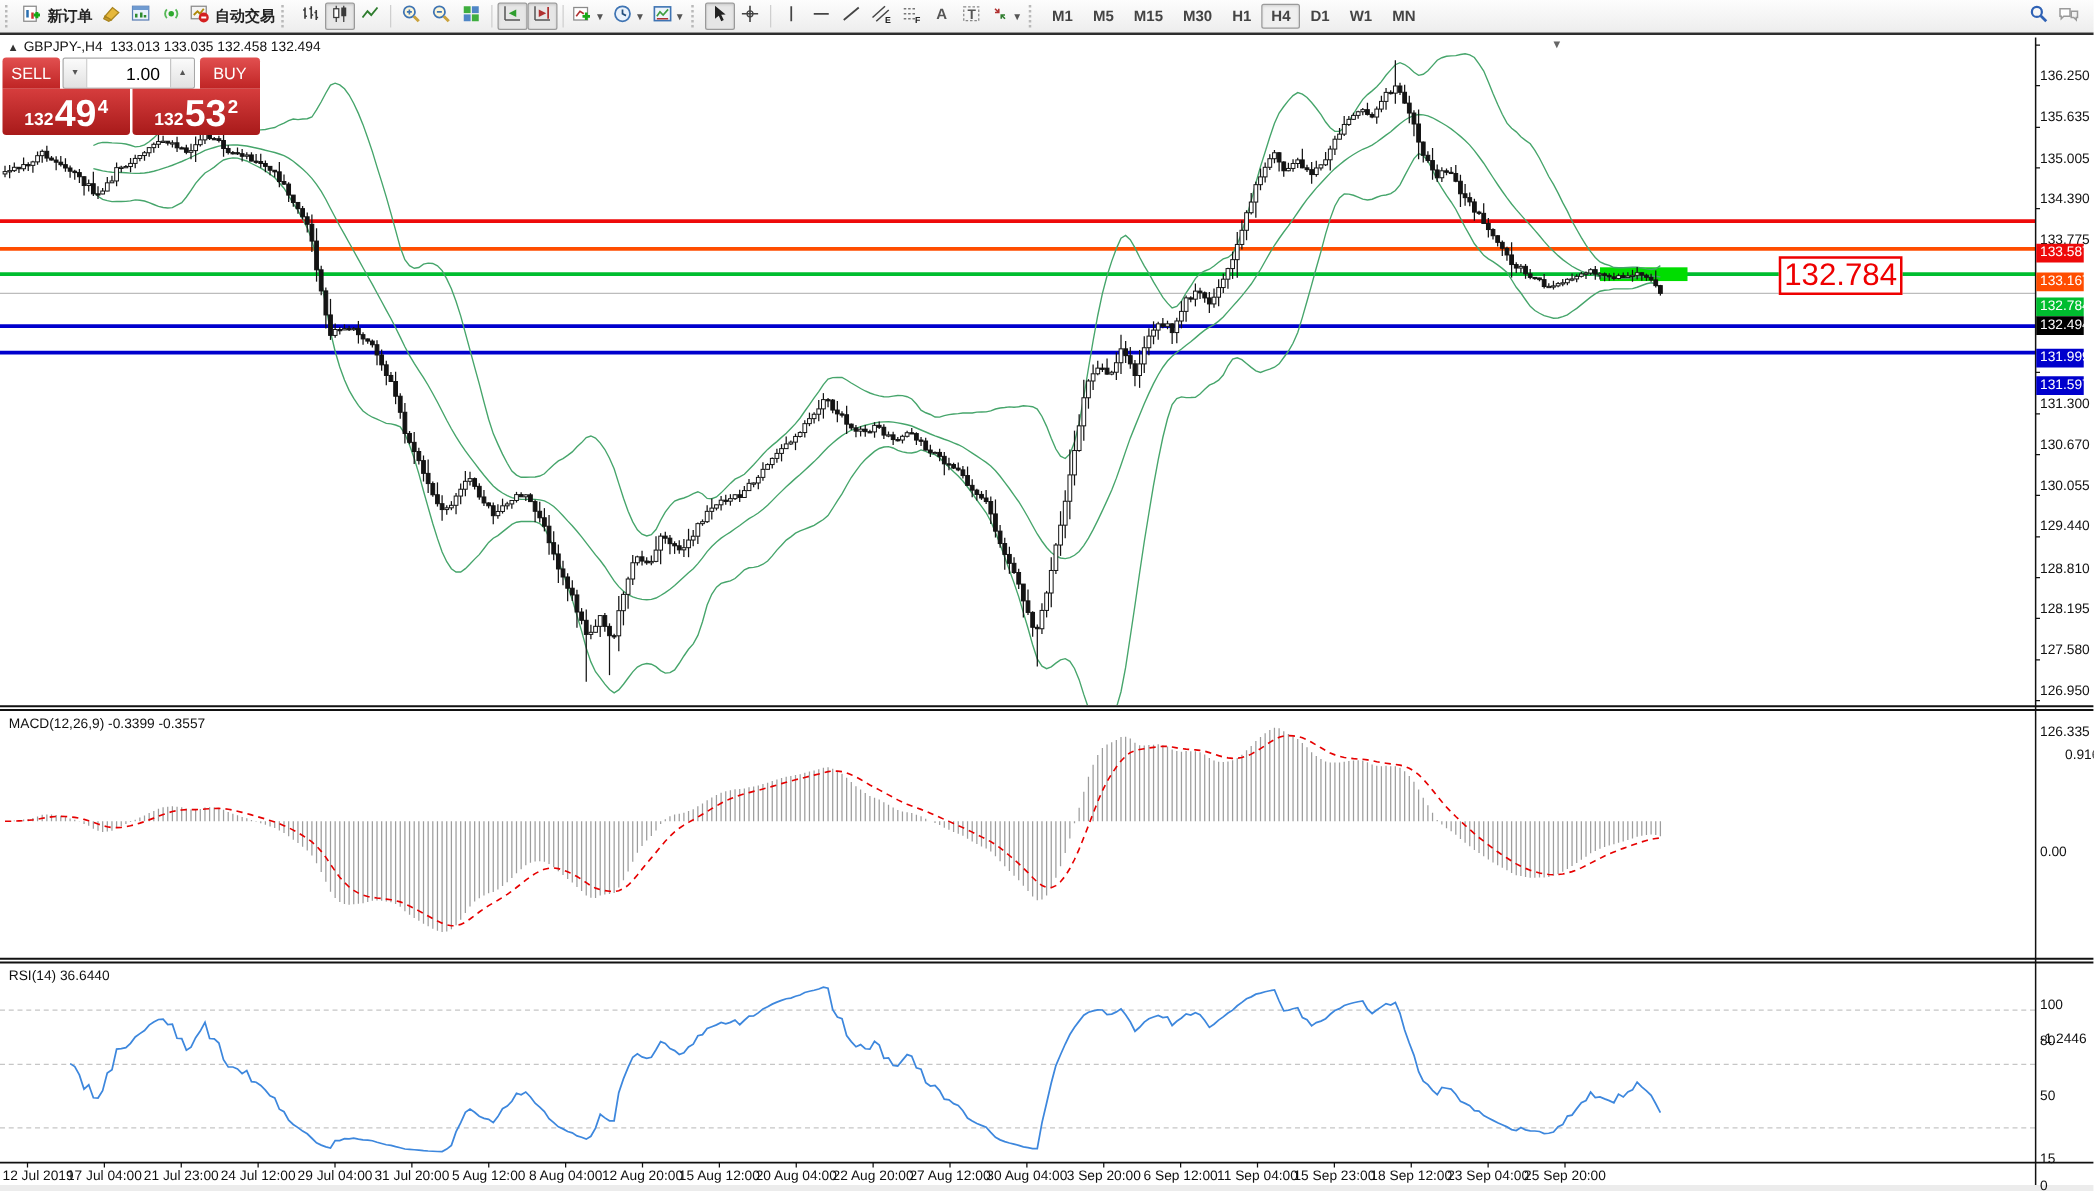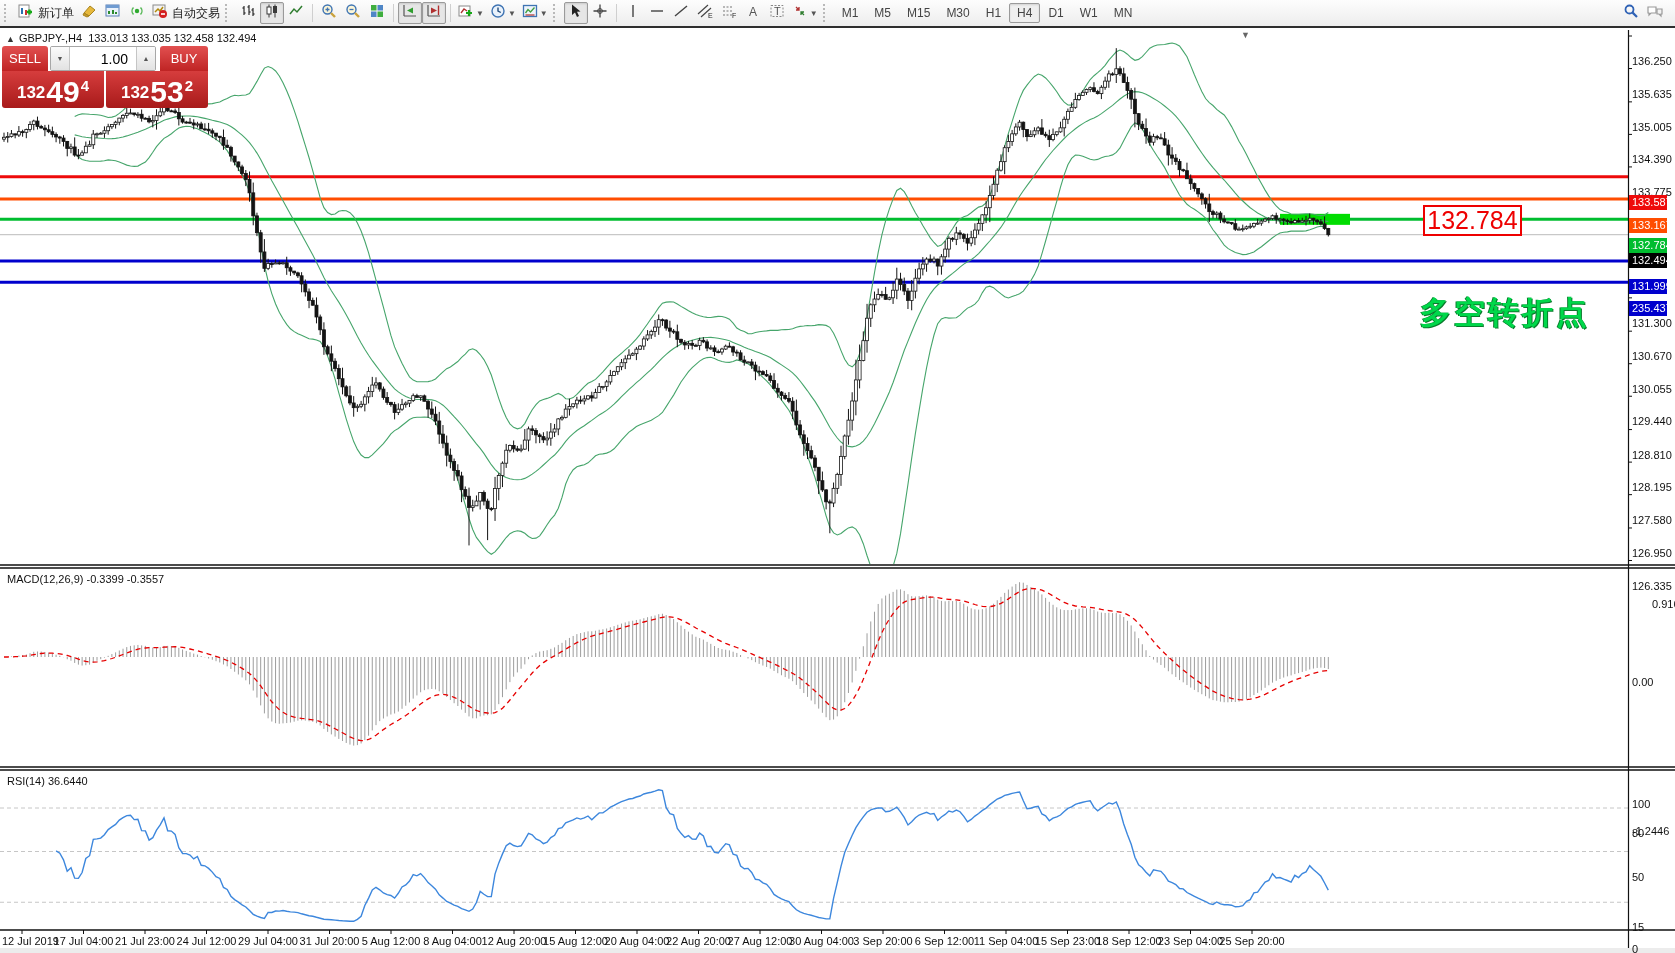--- a/index.html
+++ b/index.html
@@ -1,21 +1,21 @@
 <!DOCTYPE html>
 <html><head>
 <meta charset="utf-8">
 <style>
   html,body{margin:0;padding:0;width:1675px;height:953px;overflow:hidden;background:#fff;
     font-family:"Liberation Sans","DejaVu Sans",sans-serif;}
   #app{position:relative;width:1675px;height:953px;background:#fff;}
 
   
   #toolbar{position:absolute;left:0;top:0;width:1675px;height:26px;
-    background:linear-gradient(#fdfdfd,#ededed);display:flex;align-items:center;padding:0 2px;box-sizing:border-box;}
+    background:linear-gradient(#fdfdfd,#ededed);display:flex;align-items:center;padding:0 2px;box-sizing:border-box;font-weight:bold;}
   .grip{width:5px;height:18px;border-left:2px dotted #b9b9b9;margin:0 4px 0 2px;}
   .sep{width:1px;height:18px;background:#cfcfcf;margin:0 4px;}
   .tb{height:22px;min-width:24px;display:flex;align-items:center;justify-content:center;
     border:1px solid transparent;border-radius:2px;padding:0 2px;box-sizing:border-box;color:#444;}
   .tb.pressed{border:1px solid #9a9a9a;background:#e6e6e6;box-shadow:inset 0 1px 2px rgba(0,0,0,.12);}
   .tb .lbl{font-size:12px;color:#222;margin-left:4px;white-space:nowrap;}
   .dd{font-size:8px;color:#555;margin-left:2px;}
   .tf{font-size:12px;color:#444;padding:2px 7px;border:1px solid transparent;border-radius:2px;}
   .tf.pressed{border:1px solid #9a9a9a;background:#efefef;box-shadow:inset 0 1px 2px rgba(0,0,0,.12);text-align:right;}
   #tb-right{margin-left:auto;display:flex;align-items:center;margin-right:6px;}
@@ -33,21 +33,21 @@
   .tp-btn{background:linear-gradient(#e25050,#bf2424);color:#fff;font-size:13px;display:flex;align-items:center;justify-content:center;border-radius:3px 3px 0 0;}
   #tp-sell-btn{width:46px;}
   #tp-buy-btn{width:48px;margin-left:2px;}
   #tp-spinner{flex:1;display:flex;margin:0 2px;border:1px solid #a7a7a7;background:#fff;border-radius:2px;overflow:hidden;justify-content:space-between;}
   .spin-btn{width:18px;background:linear-gradient(#fbfbfb,#e2e2e2);border-right:1px solid #c5c5c5;display:flex;align-items:center;justify-content:center;font-size:7px;color:#555;}
   .spin-btn:last-child{border-right:none;border-left:1px solid #c5c5c5;}
   #tp-vol{flex:1;border:none;outline:none;text-align:right;font-size:14px;padding-right:8px;font-family:"Liberation Sans",sans-serif;width:40px;}
   #tp-bottom{display:flex;height:37px;}
   .tp-price{flex:1;background:linear-gradient(#d63d3d,#a81a1a);color:#fff;display:flex;align-items:flex-end;justify-content:center;padding-bottom:2px;border-radius:0 0 3px 3px;}
   .tp-price:first-child{margin-right:2px;}
-  .p-small{font-size:17px;font-weight:bold;margin-bottom:3px;}
+  .p-small{font-size:14px;font-weight:bold;margin-bottom:3px;}
   .p-big{font-size:30px;font-weight:bold;line-height:28px;margin:0 1px;}
   .p-sup{font-size:15px;font-weight:bold;margin-bottom:12px;}
 
   
   #macd-label{left:7px;top:545px;font-size:11px;color:#111;}
   #rsi-label{left:7px;top:747px;font-size:11px;color:#111;}
 
   
   .tick-label{position:absolute;left:1632px;font-size:11px;color:#111;z-index:3;}
   .price-flag{position:absolute;left:1629px;width:38px;height:15px;line-height:15px;font-size:11px;color:#fff;padding-left:3px;box-sizing:border-box;z-index:4;}
@@ -1461,21 +1461,20 @@
           <span class="p-big">53</span>
           <span class="p-sup">2</span>
         </div>
       </div>
     </div>
 
     <div class="ovl" id="macd-label">MACD(12,26,9) -0.3399 -0.3557</div>
     <div class="ovl" id="rsi-label">RSI(14) 36.6440</div>
 
     <div class="ovl" id="price-box">132.784</div>
-    <div class="ovl" id="cn-note">多空转折点</div>
     <div class="ovl" id="shift-marker">▼</div>
 
     <div id="right-axis">
         <div class="tick-label" style="top: 27px;">136.250</div>
         <div class="tick-label" style="top: 59.5335px;">135.635</div>
         <div class="tick-label" style="top: 92.8605px;">135.005</div>
         <div class="tick-label" style="top: 125.394px;">134.390</div>
         <div class="tick-label" style="top: 157.927px;">133.775</div>
         <div class="tick-label" style="top: 288.855px;">131.300</div>
         <div class="tick-label" style="top: 322.182px;">130.670</div>
@@ -1491,21 +1490,21 @@
         <div class="tick-label" style="top: 797px;">-1.2446</div>
         <div class="tick-label" style="top: 770px;">100</div>
         <div class="tick-label" style="top: 799px; text-align: right;">80</div>
         <div class="tick-label" style="top: 842.5px;">50</div>
         <div class="tick-label" style="top: 893.25px;">15</div>
         <div class="tick-label" style="top: 915px;">0</div>
         <div class="price-flag" style="top: 167.373px; background: rgb(238, 10, 10);">133.587</div>
         <div class="price-flag" style="top: 189.591px; background: rgb(255, 77, 0);">133.167</div>
         <div class="price-flag" style="top: 209.851px; background: rgb(0, 189, 47);">132.784</div>
         <div class="price-flag" style="top: 251.378px; background: rgb(0, 0, 205);">131.999</div>
-        <div class="price-flag" style="top: 272.644px; background: rgb(0, 0, 205);">235.437</div>
+        <div class="price-flag" style="top: 272.644px; background: rgb(0, 0, 205);">131.597</div>
         <div class="price-flag" style="top: 225.192px; background: rgb(0, 0, 0);">132.494</div>
       </div>
     <div id="date-axis">
         <div class="date-label" style="left: 2px; transform: none;">12 Jul 2019</div>
         <div class="date-label" style="left: 83.5px;">17 Jul 04:00</div>
         <div class="date-label" style="left: 145px;">21 Jul 23:00</div>
         <div class="date-label" style="left: 206.5px;">24 Jul 12:00</div>
         <div class="date-label" style="left: 268px;">29 Jul 04:00</div>
         <div class="date-label" style="left: 329.5px;">31 Jul 20:00</div>
         <div class="date-label" style="left: 391px;">5 Aug 12:00</div>

